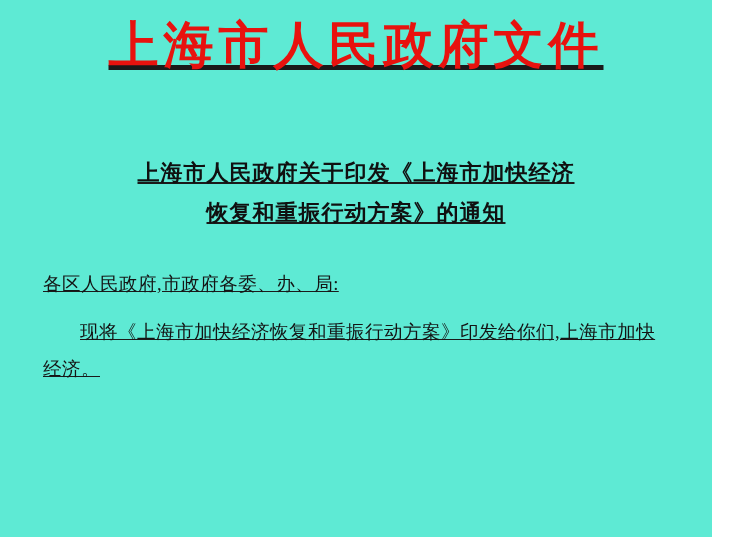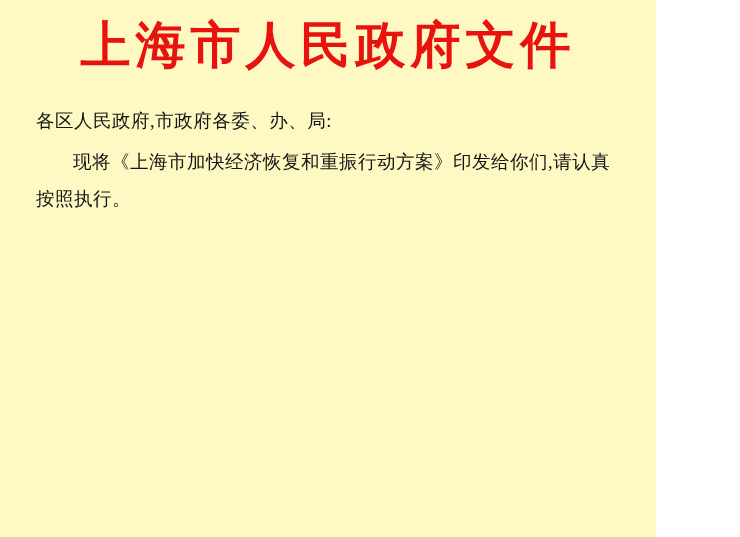--- a/index.html
+++ b/index.html
@@ -9,24 +9,25 @@
   }
   body {
     width: 740px;
     height: 537px;
     overflow: hidden;
     font-family: "Liberation Serif", "DejaVu Serif", serif;
     color: #1a1a1a;
   }
   .page {
     position: relative;
-    width: 656px;
+    width: 712px;
     height: 537px;
     box-sizing: border-box;
-    background: #fef9c3;
+    background: #5eead4;
+    text-decoration: underline;
   }
 
   
   .masthead {
     text-align: center;
     margin: 0;
     padding-top: 14px;
     color: #e8120e;
     font-family: "DejaVu Serif", "Liberation Serif", serif;
     font-weight: bold;
@@ -65,33 +66,37 @@
 
   
   .body-block {
     padding: 22px 30px 0 32px;
     font-size: 18.5px;
     line-height: 2.0;
     letter-spacing: 0.5px;
     color: #141414;
   }
   .body-block p {
-    margin: 4px;
+    margin: 11px;
   }
   .body-block p.indent {
     text-indent: 2em;
   }
 </style>
 </head>
 <body>
 
 <div class="page">
 
   <h1 class="masthead">上海市人民政府文件</h1>
 
 
+  <div class="doc-title">
+    <span class="line">上海市人民政府关于印发《上海市加快经济</span>
+    <span class="line">恢复和重振行动方案》的通知</span>
+  </div>
 
   <div class="body-block">
     <p>各区人民政府,市政府各委、办、局:</p>
-    <p class="indent">现将《上海市加快经济恢复和重振行动方案》印发给你们,请认真按照执行。</p>
+    <p class="indent">现将《上海市加快经济恢复和重振行动方案》印发给你们,上海市加快经济。</p>
   </div>
 
 </div>
 
 </body></html>

